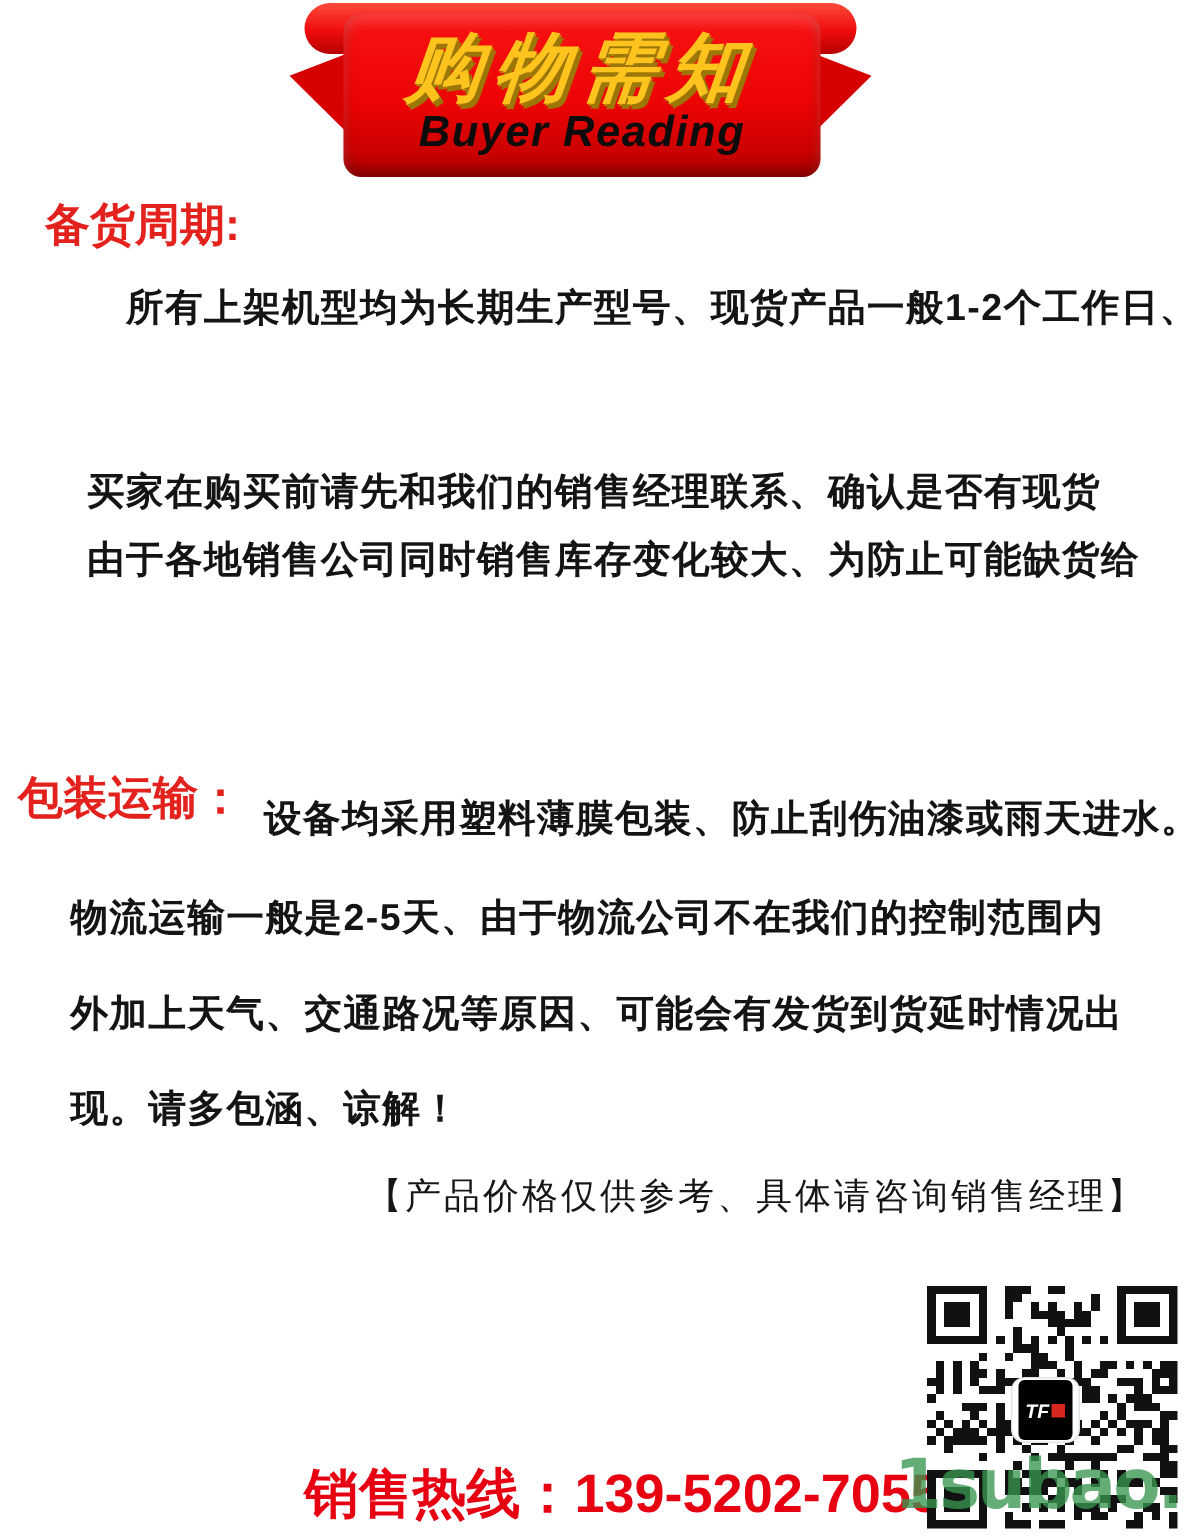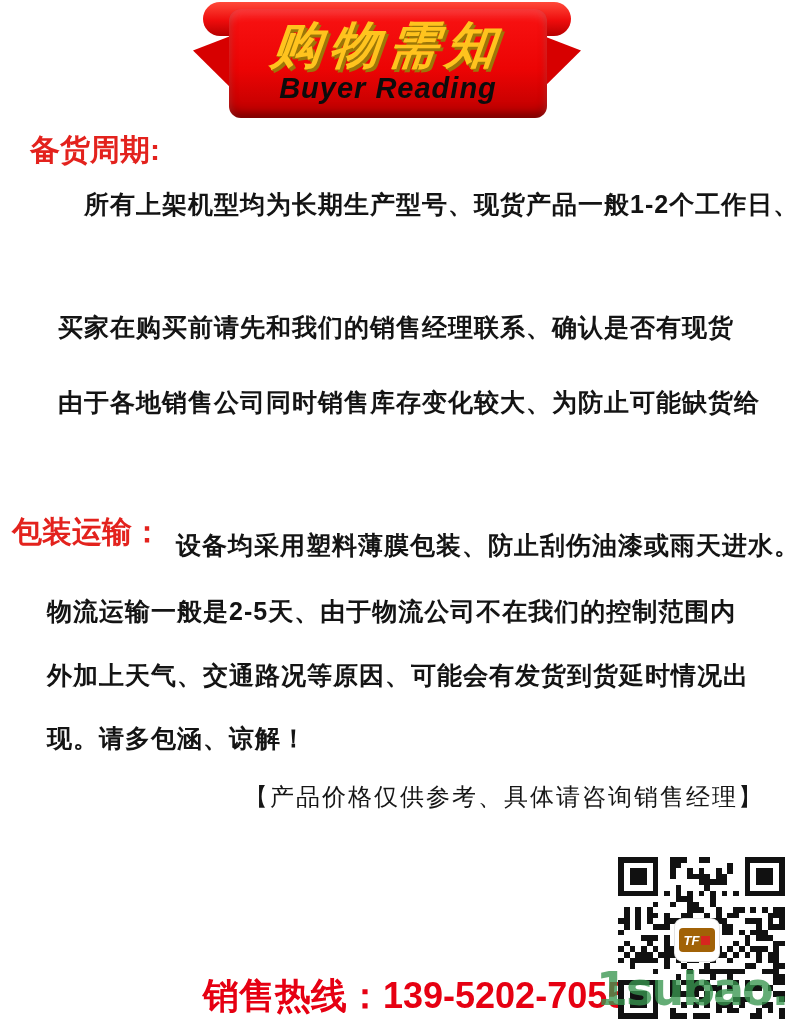--- a/index.html
+++ b/index.html
@@ -35,21 +35,21 @@
       0 0 10px rgba(255,80,70,.9),0 0 20px rgba(255,110,100,.6);}
   .hotline{font-size:36px;font-weight:bold;color:#e60012;letter-spacing:0;}
   .watermark{font-family:"DejaVu Sans",sans-serif;font-size:46px;font-weight:bold;
     color:rgba(56,150,80,.78);letter-spacing:-2px;z-index:6;}
 
   
   .qr{position:absolute;left:618px;top:857px;width:167px;height:162px;background:#fff;z-index:2;}
   .qr svg{display:block;width:100%;height:100%;shape-rendering:crispEdges;}
   .qrlogo{position:absolute;left:57px;top:62px;width:44px;height:42px;background:#fff;
     border-radius:8px;box-shadow:0 0 0 1px #e2e2e2;display:flex;align-items:center;justify-content:center;}
-  .qrlogo-bar{width:36px;height:24px;background:#a16207;border-radius:4px;color:#fff;
+  .qrlogo-bar{width:36px;height:40px;background:#000000;border-radius:4px;color:#fff;
     font-size:13px;font-weight:bold;font-style:italic;display:flex;align-items:center;
     justify-content:center;gap:2px;}
   .qrlogo-accent{display:inline-block;width:9px;height:9px;background:#d6261f;}
 </style>
 </head>
 <body>
 
 <div class="page">
 
   <div class="banner">
@@ -58,21 +58,21 @@
     <div class="ear ear-r"></div>
     <div class="bbody">
       <div class="btitle">购物需知</div>
       <div class="bsub">Buyer Reading</div>
     </div>
   </div>
 
   <div class="t red-h" style="left:10px;top:130px;margin-left:20px;">备货周期:</div>
   <div class="t body-l" style="left:84px;top:188px;">所有上架机型均为长期生产型号、现货产品一般1-2个工作日、</div>
   <div class="t body-l" style="left:58px;top:311px;">买家在购买前请先和我们的销售经理联系、确认是否有现货</div>
-  <div class="t body-l" style="left:58px;top:386px;">由于各地销售公司同时销售库存变化较大、为防止可能缺货给</div>
+  <div class="t body-l" style="left:58px;top:356px;">由于各地销售公司同时销售库存变化较大、为防止可能缺货给</div>
 
   <div class="t red-h" style="left:12px;top:512px;">包装运输：</div>
   <div class="t body-l" style="left:176px;top:529px;">设备均采用塑料薄膜包装、防止刮伤油漆或雨天进水。</div>
   <div class="t body-l" style="left:47px;top:595px;">物流运输一般是2-5天、由于物流公司不在我们的控制范围内</div>
   <div class="t body-l" style="left:47px;top:659px;">外加上天气、交通路况等原因、可能会有发货到货延时情况出</div>
   <div class="t note" style="right:26px;top:781px;">【产品价格仅供参考、具体请咨询销售经理】</div>
 
   <div class="t body-l" style="left:47px;top:722px;">现。请多包涵、谅解！</div>
 
 

